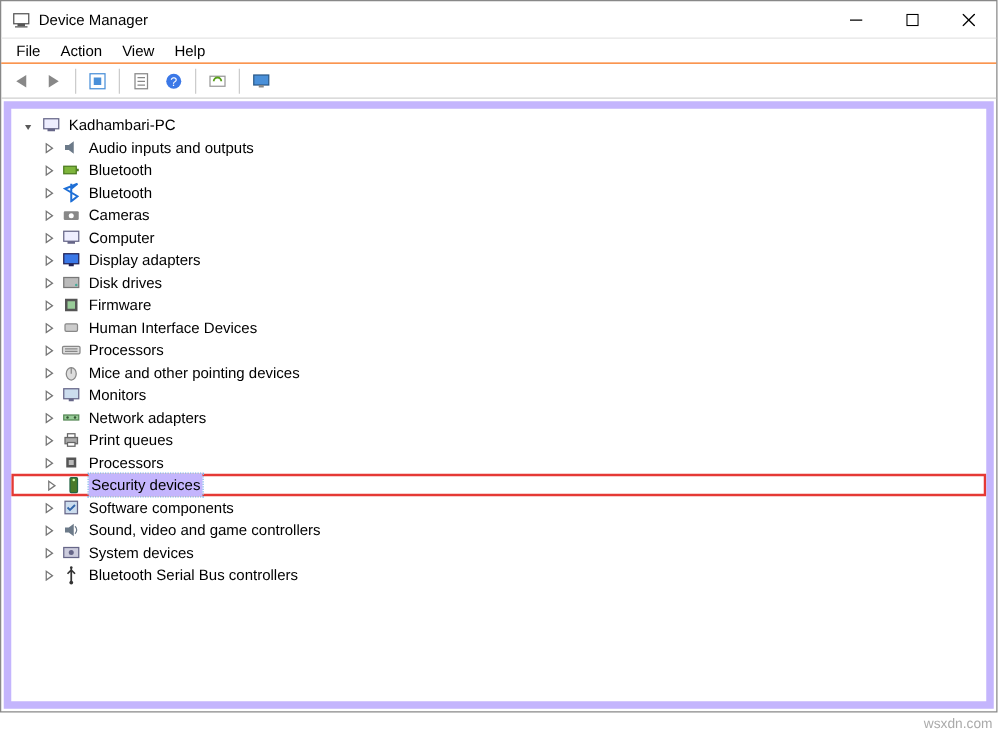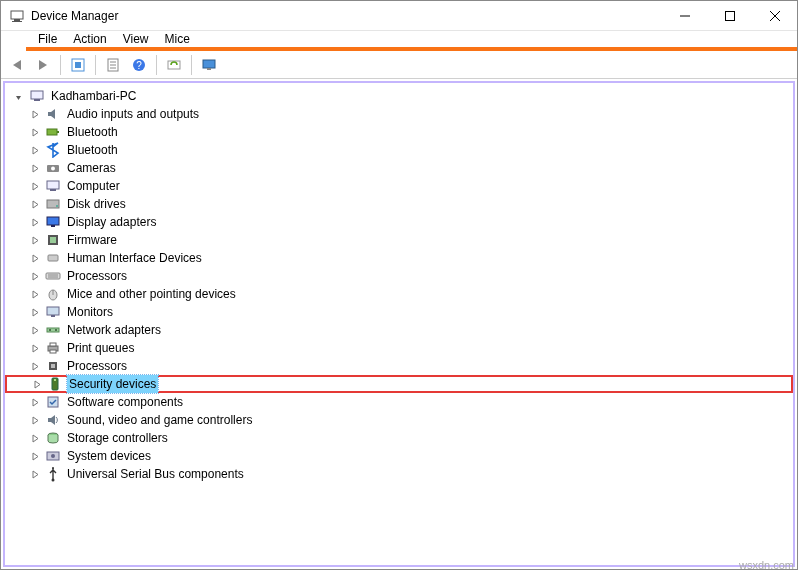--- a/index.html
+++ b/index.html
@@ -7,45 +7,45 @@
   .window { border: 1px solid #888; width: 798px; height: 570px; display: flex; flex-direction: column; }
 
   
   .titlebar { display: flex; align-items: center; height: 30px; border-bottom: 1px solid #e5e5e5; }
   .titlebar .app-icon { width: 16px; height: 16px; margin: 0 6px 0 8px; display:flex; align-items:center; justify-content:center;}
   .titlebar .title { flex: 1; font-size: 12px; }
   .titlebar .win-btn { width: 45px; height: 29px; display: flex; align-items: center; justify-content: center; cursor: default; }
   .titlebar .win-btn svg { width: 10px; height: 10px; stroke: #000; stroke-width: 1; fill: none; }
 
   
-  .menubar { display: flex; align-items: center; height: 20px; padding: 0 4px; border-bottom: 4px solid #f97316; margin-left: 25px; }
+  .menubar { display: flex; align-items: center; height: 20px; padding: 0 4px; border-bottom: 1px solid #f97316; }
   .menubar .item { padding: 2px 8px; cursor: default; }
 
   
   .toolbar { display: flex; align-items: center; height: 28px; padding: 2px 4px; gap: 2px; border-bottom: 1px solid #d0d0d0; }
   .toolbar .btn { width: 24px; height: 24px; display: flex; align-items: center; justify-content: center; border: 1px solid transparent; cursor: default; }
   .toolbar .sep { width: 1px; height: 20px; background: #ccc; margin: 0 3px; }
   .toolbar svg { width: 16px; height: 16px; }
 
   
-  .pane { flex: 1; border: 2px solid #c4b5fd; margin: 2px; overflow: auto; padding: 4px 0; }
+  .pane { flex: 1; border: 6px solid #c4b5fd; margin: 2px; overflow: auto; padding: 4px 0; }
   .tree ul { list-style: none; margin: 0; padding: 0; }
   .tree li { white-space: nowrap; }
   .root-row, .child-row { display: flex; align-items: center; height: 18px; line-height: 18px; }
   .root-row { padding-left: 8px; }
   .child-row { padding-left: 24px; }
   .expander { width: 12px; height: 12px; display: inline-flex; align-items: center; justify-content: center; margin-right: 4px; }
   .expander svg { width: 9px; height: 9px; }
   .node-icon { width: 16px; height: 16px; display: inline-flex; align-items: center; justify-content: center; margin-right: 4px; }
   .node-label { padding: 0 2px; }
-  .selected .node-label { background: #7dd3fc; outline: 1px dotted #7eb4ea; }
+  .selected .node-label { background: #c4b5fd; outline: 1px dotted #7eb4ea; }
   .highlight { border: 2px solid #e53935; padding-right: 4px; }
 
   
-  .wm { position: absolute; bottom: 14px; right: 6px; font-size: 11px; color: #aaa; }
+  .wm { position: absolute; bottom: 0; right: 6px; font-size: 11px; color: #aaa; }
 </style>
 </head>
 <body>
 
 <div class="window">
 
   <div class="titlebar">
     <span class="app-icon">
       <svg viewBox="0 0 16 16">
           <rect x="2" y="3" width="12" height="8" fill="#fff" stroke="#555"></rect>
@@ -69,21 +69,21 @@
           <line x1="0" y1="0" x2="10" y2="10"></line>
           <line x1="10" y1="0" x2="0" y2="10"></line>
         </svg>
     </div>
   </div>
 
   <div class="menubar">
     <span class="item">File</span>
     <span class="item">Action</span>
     <span class="item">View</span>
-    <span class="item">Mice</span>
+    <span class="item">Help</span>
   </div>
 
   <div class="toolbar">
     <div class="btn">
       <svg viewBox="0 0 16 16">
           <path d="M12 3 L4 8 L12 13 Z" fill="#888"></path>
         </svg>
     </div>
     <div class="btn">
       <svg viewBox="0 0 16 16">
@@ -227,41 +227,41 @@
               </li>
               <li>
                 <div class="child-row">
                   <span class="expander">
                     <svg viewBox="0 0 9 9">
                       <path d="M2 1 L7 4.5 L2 8 Z" fill="none" stroke="#777"></path>
                     </svg>
                   </span>
                   <span class="node-icon">
                     <svg viewBox="0 0 16 16">
+                      <rect x="2" y="3" width="12" height="8" fill="#3b78e7" stroke="#225"></rect>
+                      <rect x="6" y="11" width="4" height="2" fill="#225"></rect>
+                    </svg>
+                  </span>
+                  <span class="node-label">Display adapters</span>
+                </div>
+              </li>
+              <li>
+                <div class="child-row">
+                  <span class="expander">
+                    <svg viewBox="0 0 9 9">
+                      <path d="M2 1 L7 4.5 L2 8 Z" fill="none" stroke="#777"></path>
+                    </svg>
+                  </span>
+                  <span class="node-icon">
+                    <svg viewBox="0 0 16 16">
                       <rect x="2" y="4" width="12" height="8" fill="#bbb" stroke="#777"></rect>
                       <circle cx="12" cy="10" r="1" fill="#4a9"></circle>
                     </svg>
                   </span>
                   <span class="node-label">Disk drives</span>
-                </div>
-              </li>
-              <li>
-                <div class="child-row">
-                  <span class="expander">
-                    <svg viewBox="0 0 9 9">
-                      <path d="M2 1 L7 4.5 L2 8 Z" fill="none" stroke="#777"></path>
-                    </svg>
-                  </span>
-                  <span class="node-icon">
-                    <svg viewBox="0 0 16 16">
-                      <rect x="2" y="3" width="12" height="8" fill="#3b78e7" stroke="#225"></rect>
-                      <rect x="6" y="11" width="4" height="2" fill="#225"></rect>
-                    </svg>
-                  </span>
-                  <span class="node-label">Display adapters</span>
                 </div>
               </li>
               <li>
                 <div class="child-row">
                   <span class="expander">
                     <svg viewBox="0 0 9 9">
                       <path d="M2 1 L7 4.5 L2 8 Z" fill="none" stroke="#777"></path>
                     </svg>
                   </span>
                   <span class="node-icon">
@@ -437,36 +437,20 @@
               </li>
               <li>
                 <div class="child-row">
                   <span class="expander">
                     <svg viewBox="0 0 9 9">
                       <path d="M2 1 L7 4.5 L2 8 Z" fill="none" stroke="#777"></path>
                     </svg>
                   </span>
                   <span class="node-icon">
                     <svg viewBox="0 0 16 16">
-                      <ellipse cx="8" cy="5" rx="5" ry="2" fill="#8c8" stroke="#575"></ellipse>
-                      <path d="M3 5v6a5 2 0 0 0 10 0V5" fill="#ada" stroke="#575"></path>
-                    </svg>
-                  </span>
-                  <span class="node-label">Storage controllers</span>
-                </div>
-              </li>
-              <li>
-                <div class="child-row">
-                  <span class="expander">
-                    <svg viewBox="0 0 9 9">
-                      <path d="M2 1 L7 4.5 L2 8 Z" fill="none" stroke="#777"></path>
-                    </svg>
-                  </span>
-                  <span class="node-icon">
-                    <svg viewBox="0 0 16 16">
                       <rect x="2" y="4" width="12" height="8" fill="#ccd" stroke="#668"></rect>
                       <circle cx="8" cy="8" r="2" fill="#668"></circle>
                     </svg>
                   </span>
                   <span class="node-label">System devices</span>
                 </div>
               </li>
               <li>
                 <div class="child-row">
                   <span class="expander">
@@ -474,21 +458,21 @@
                       <path d="M2 1 L7 4.5 L2 8 Z" fill="none" stroke="#777"></path>
                     </svg>
                   </span>
                   <span class="node-icon">
                     <svg viewBox="0 0 16 16">
                       <path d="M8 2v12M8 4l3 3M8 4l-3 3" fill="none" stroke="#333" stroke-width="1.4"></path>
                       <circle cx="8" cy="14" r="1.5" fill="#333"></circle>
                       <circle cx="8" cy="2" r="1" fill="#333"></circle>
                     </svg>
                   </span>
-                  <span class="node-label">Universal Serial Bus components</span>
+                  <span class="node-label">Bluetooth Serial Bus controllers</span>
                 </div>
               </li>
             </ul>
         </li>
       </ul>
     </div>
   </div>
 
 </div>
 

